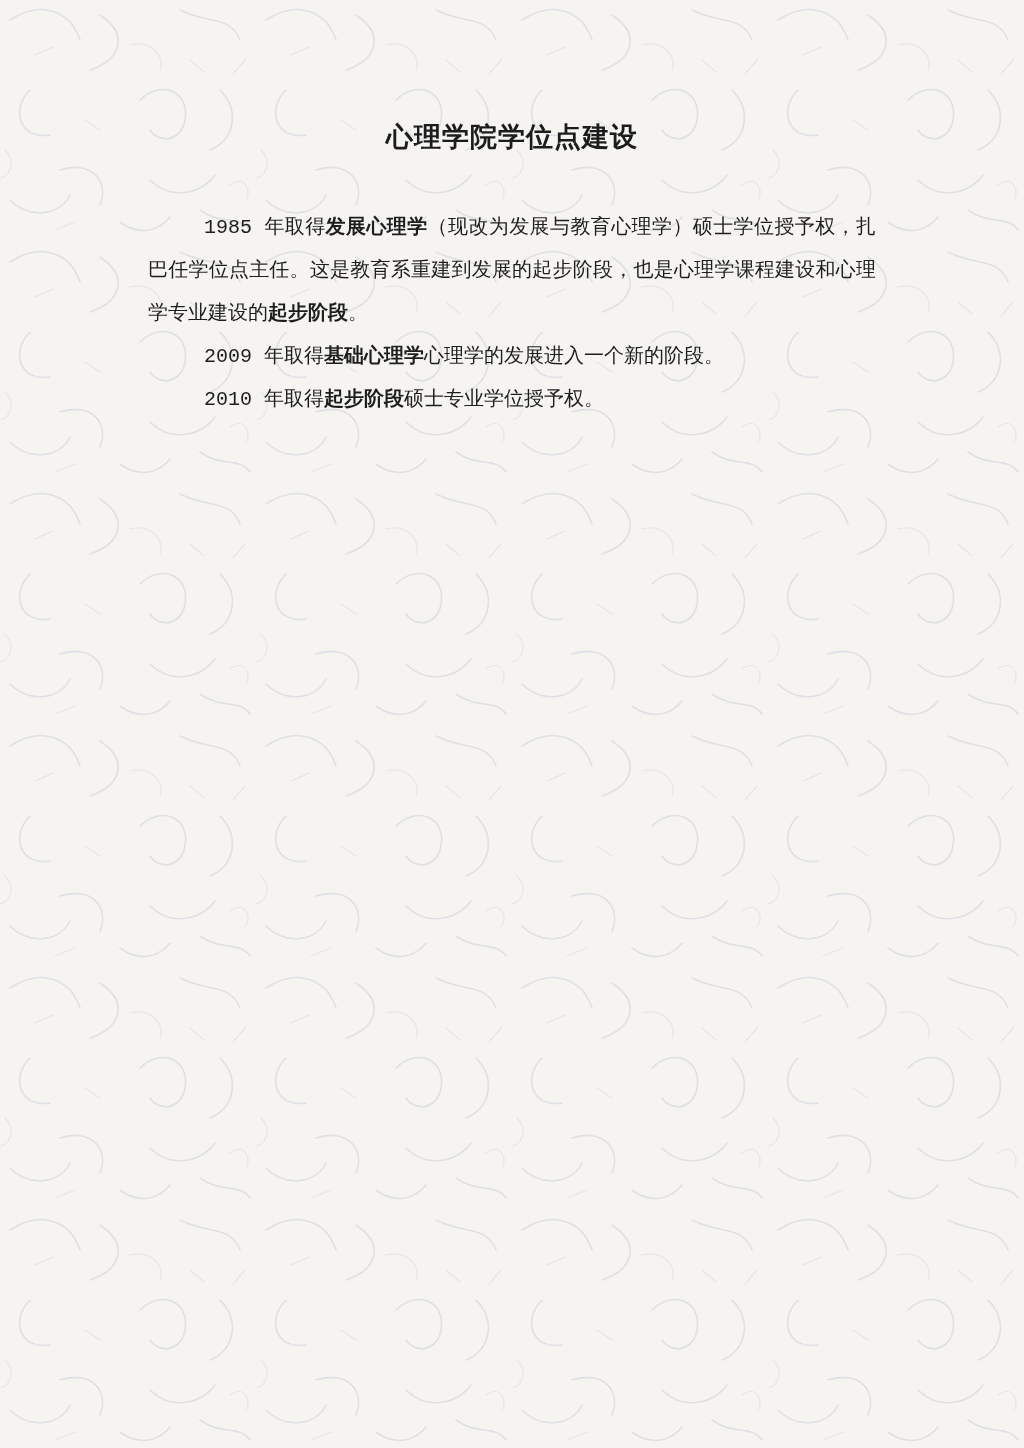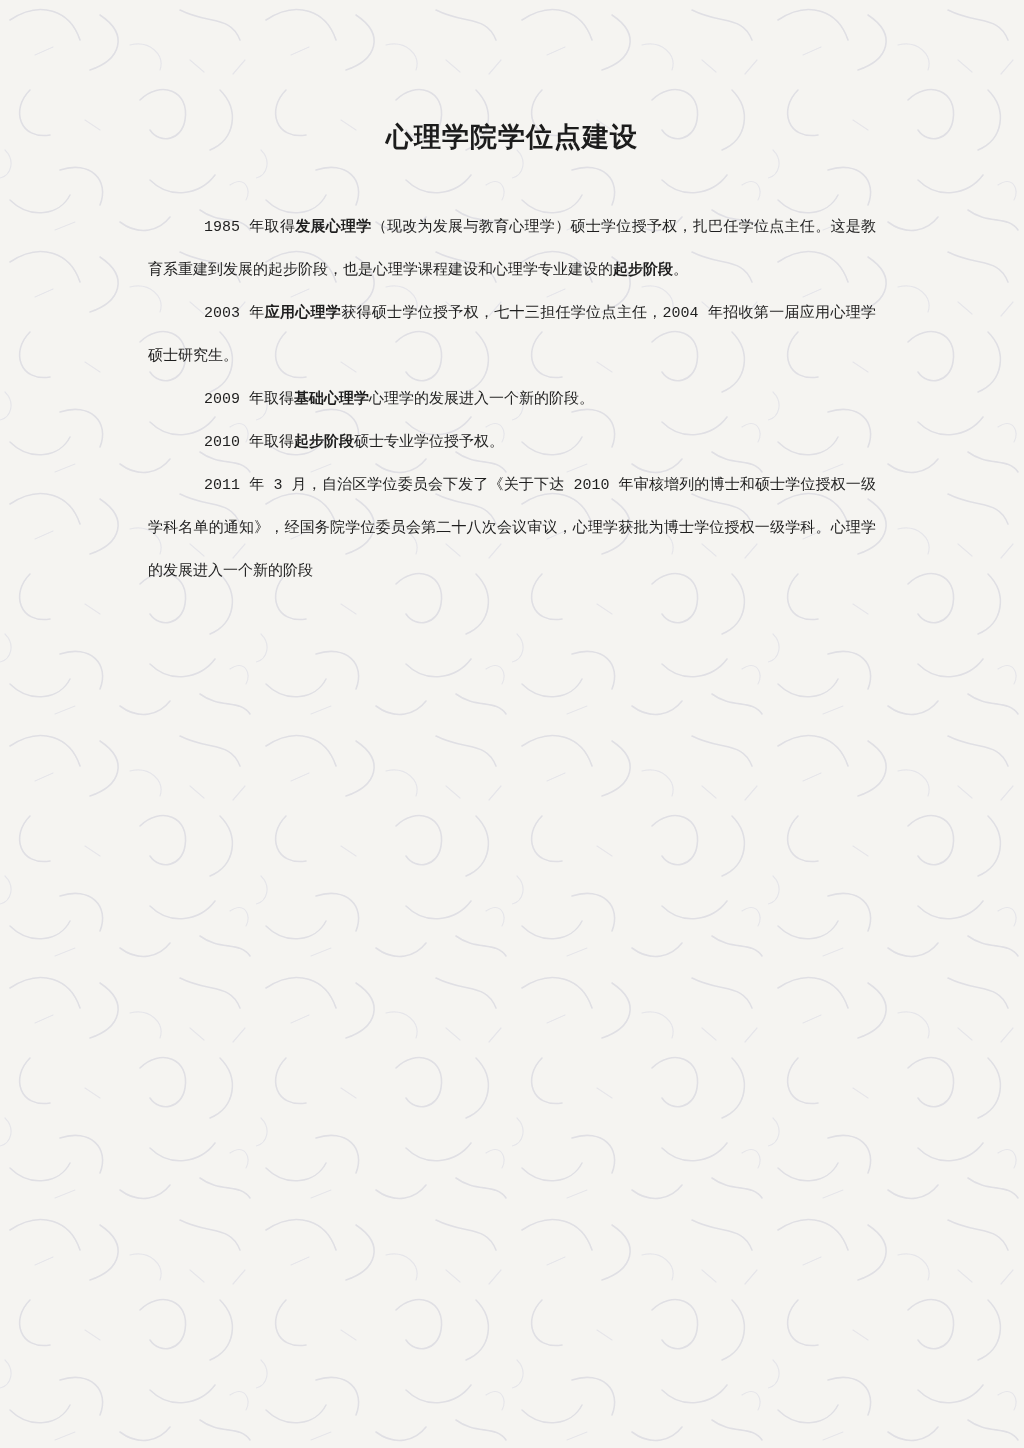--- a/index.html
+++ b/index.html
@@ -34,21 +34,21 @@
     margin: 0 0 44px 0;
     font-size: 27px;
     font-weight: 700;
     line-height: 46px;
     text-align: center;
     letter-spacing: 1px;
     color: #1c1c1c;
   }
   .doc-body p.para {
     margin: 0;
-    font-size: 15px;
+    font-size: 20px;
     line-height: 43px;
     text-align: justify;
     text-indent: 56px;
     color: #1e1e1e;
     word-break: break-all;
   }
   .doc-body p.para span { font-weight: 400; }
   .doc-body p.para span.bold { font-weight: 700; }
 </style>
 </head>
@@ -86,20 +86,18 @@
       </pattern>
     </defs>
     <rect x="0" y="0" width="1024" height="1448" fill="#f5f4f1"></rect>
     <rect x="0" y="0" width="1024" height="1448" fill="url(#ricepaper)"></rect>
   </svg>
 
   <div class="content">
     <h1 class="title">心理学院学位点建设</h1>
     <div class="doc-body">
         <p class="para"><span>1985 年取得</span><span class="bold">发展心理学</span><span>（现改为发展与教育心理学）硕士学位授予权，扎巴任学位点主任。这是教育系重建到发展的起步阶段，也是心理学课程建设和心理学专业建设的</span><span class="bold">起步阶段</span><span>。</span></p>
-        <p class="para"><span>2003 年</span><span class="bold">应用心理学</span><span>获得硕士学位授予权，七十三担任学位点主任，2004 年招收第一届应用心理学硕士研究生。</span></p>
         <p class="para"><span>2009 年取得</span><span class="bold">基础心理学</span><span>心理学的发展进入一个新的阶段。</span></p>
         <p class="para"><span>2010 年取得</span><span class="bold">起步阶段</span><span>硕士专业学位授予权。</span></p>
-        <p class="para"><span>2011 年 3 月，自治区学位委员会下发了《关于下达 2010 年审核增列的博士和硕士学位授权一级学科名单的通知》，经国务院学位委员会第二十八次会议审议，心理学获批为博士学位授权一级学科。心理学的发展进入一个新的阶段</span></p>
       </div>
   </div>
 
 </div>
 
 </body></html>

